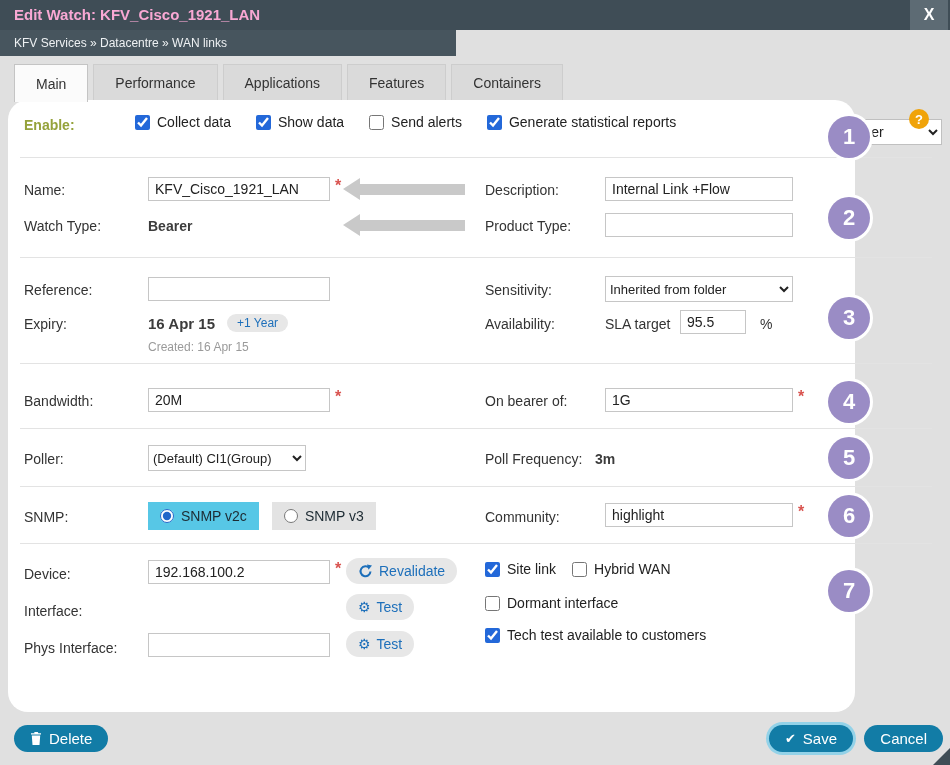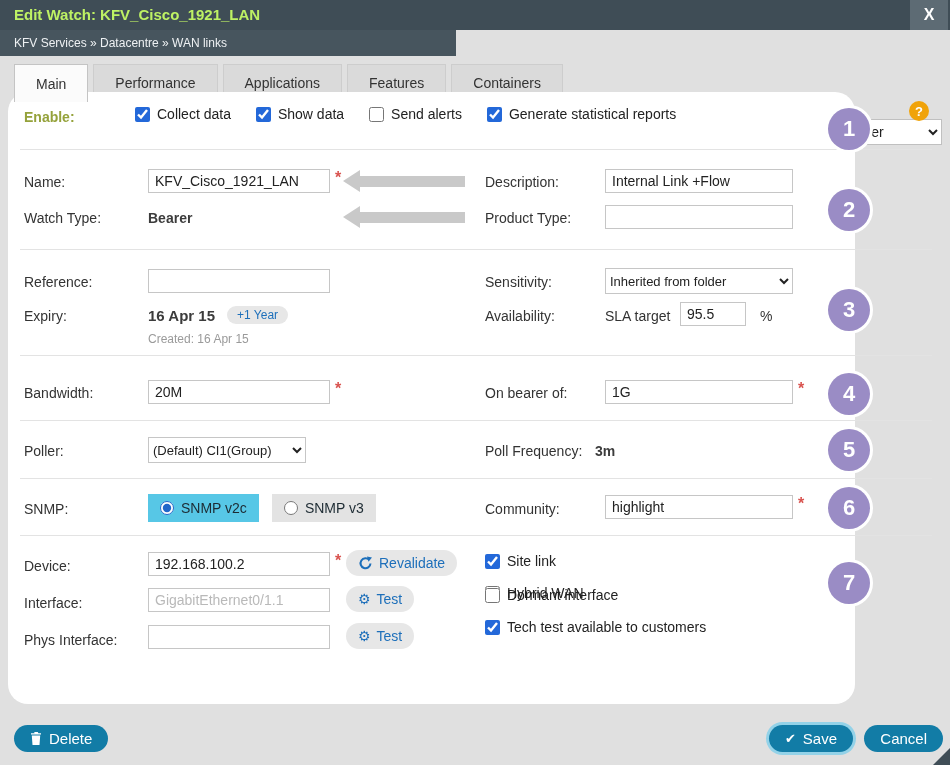--- a/index.html
+++ b/index.html
@@ -2,39 +2,39 @@
 <html><head>
 <meta charset="utf-8">
 <style>
   * { box-sizing: border-box; margin: 0; padding: 0; }
   html,body { width:950px; height:765px; }
   body { font-family: "Liberation Sans", sans-serif; background:#e0e0e0; }
   .dialog { position:relative; width:950px; height:765px; background:#e0e0e0; overflow:hidden; }
 
   
   .titlebar { position:absolute; left:0; top:0; width:950px; height:30px; background:#3f4d56; }
-  .titlebar .title { position:absolute; left:14px; top:6px; color:#bef264; font-size:15px; font-weight:bold; white-space:nowrap; }
+  .titlebar .title { position:absolute; left:14px; top:6px; color:#f9a8d4; font-size:15px; font-weight:bold; white-space:nowrap; }
   .close-btn { position:absolute; left:910px; top:0; width:38px; height:30px; background:#5d6b74; color:#fff;
                font-size:16px; font-weight:bold; display:flex; align-items:center; justify-content:center; cursor:pointer; }
   .crumbbar { position:absolute; left:0; top:30px; width:456px; height:26px; background:#47555e; }
   .crumbbar .crumb { position:absolute; left:14px; top:6px; color:#eef1f3; font-size:12px; white-space:nowrap; }
 
   
   .tabstrip { position:absolute; left:0; top:56px; width:950px; height:44px; background:#e0e0e0; }
   .tabs { position:absolute; left:14px; bottom:0; display:flex; align-items:flex-end; gap:5px; }
   .tab { height:36px; line-height:36px; padding:0 21px; background:#dadada; border:1px solid #cdcdcd; border-bottom:none;
          color:#333; font-size:14px; cursor:pointer; white-space:nowrap; }
   .tab.active { background:#fbfbfb; height:38px; line-height:38px; margin-bottom:-2px; z-index:3; position:relative; border-color:#c4c4c4; }
   .visibility { position:absolute; right:8px; top:63px; display:flex; align-items:center; gap:9px; }
   .visibility .vlabel { font-size:14px; color:#333; }
   .visibility select { width:124px; height:26px; font-size:14px; border:1px solid #c0c0c0; background:#fff; color:#222;
                        font-family:"Liberation Sans", sans-serif; }
 
   
-  .content { position:absolute; left:8px; top:92px; width:847px; height:612px; background:#ffffff;border-radius:20px; }
+  .content { position:absolute; left:8px; top:100px; width:847px; height:612px; background:#ffffff;border-radius:20px; }
   .abs { position:absolute; }
   .lbl { font-size:14px; color:#333; white-space:nowrap; }
   .lbl-green { color:#95a23b; font-weight:bold; }
   .bold-val { font-size:14px; font-weight:bold; color:#3c3c3c; white-space:nowrap; }
   .muted { font-size:12px; color:#9a9a9a; white-space:nowrap; }
   .inp { height:24px; border:1px solid #c6c6c6; background:#fff; font-size:14px; color:#222; padding:0 6px;
          font-family:"Liberation Sans", sans-serif; }
   .inp::placeholder { color:#b9b9b9; }
   .sel { height:26px; border:1px solid #c6c6c6; background:#fff; font-size:13px; color:#222;
          font-family:"Liberation Sans", sans-serif; }
@@ -204,33 +204,32 @@
     <span class="abs lbl" style="left:16px; top:466px;">Device:</span>
     <input class="abs inp" style="left: 140px; top: 460px; width: 182px;" value="192.168.100.2">
     <span class="abs req" style="left:327px; top:460px;">*</span>
     <button class="abs chip" style="left:338px; top:458px;">
       <svg width="15" height="15" viewBox="0 0 16 16">
           <path fill="none" stroke="#1d6fba" stroke-width="2.2" d="M12 4.2A5.3 5.3 0 1 0 13.3 8"></path>
           <path fill="#1d6fba" d="M9.6 0.4 14.9 1.6 11.2 6z"></path>
         </svg>
       <span>Revalidate</span>
     </button>
-    <div class="abs" style="left:477px; top:461px; display:flex; gap:16px;flex-direction:column;">
+    <div class="abs" style="left:477px; top:461px; display:flex; gap:16px;">
       <label class="cbl">
           <input type="checkbox" checked="" style="">
           <span>Site link</span>
         </label>
       <label class="cbl">
           <input type="checkbox" style="">
           <span>Hybrid WAN</span>
         </label>
     </div>
 
     <span class="abs lbl" style="left:16px; top:503px;">Interface:</span>
-    <input class="abs inp" style="left: 140px; top: 496px; width: 182px;" placeholder="GigabitEthernet0/1.1">
     <button class="abs chip" style="left:338px; top:494px;">
       <span class="glyph">⚙</span>
       <span>Test</span>
     </button>
     <label class="abs cbl" style="left:477px; top:495px;">
         <input type="checkbox" style="">
         <span>Dormant interface</span>
       </label>
 
     <span class="abs lbl" style="left:16px; top:540px;">Phys Interface:</span>

